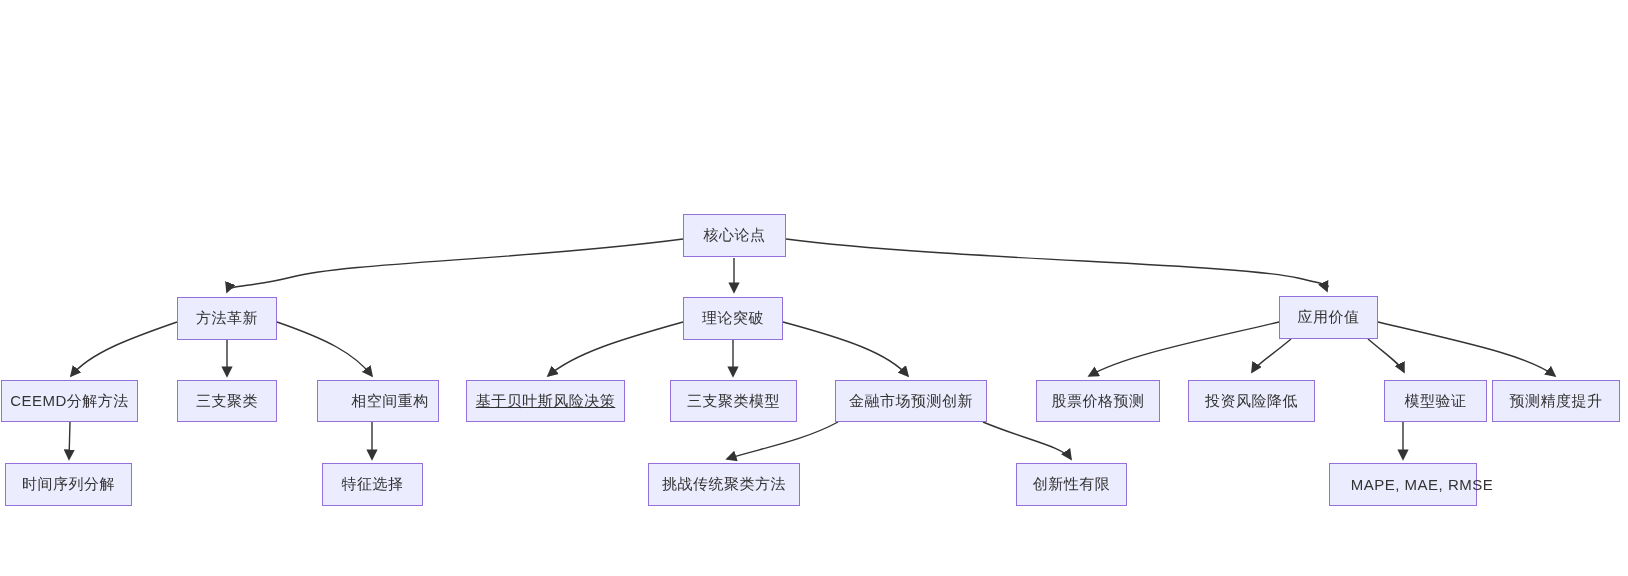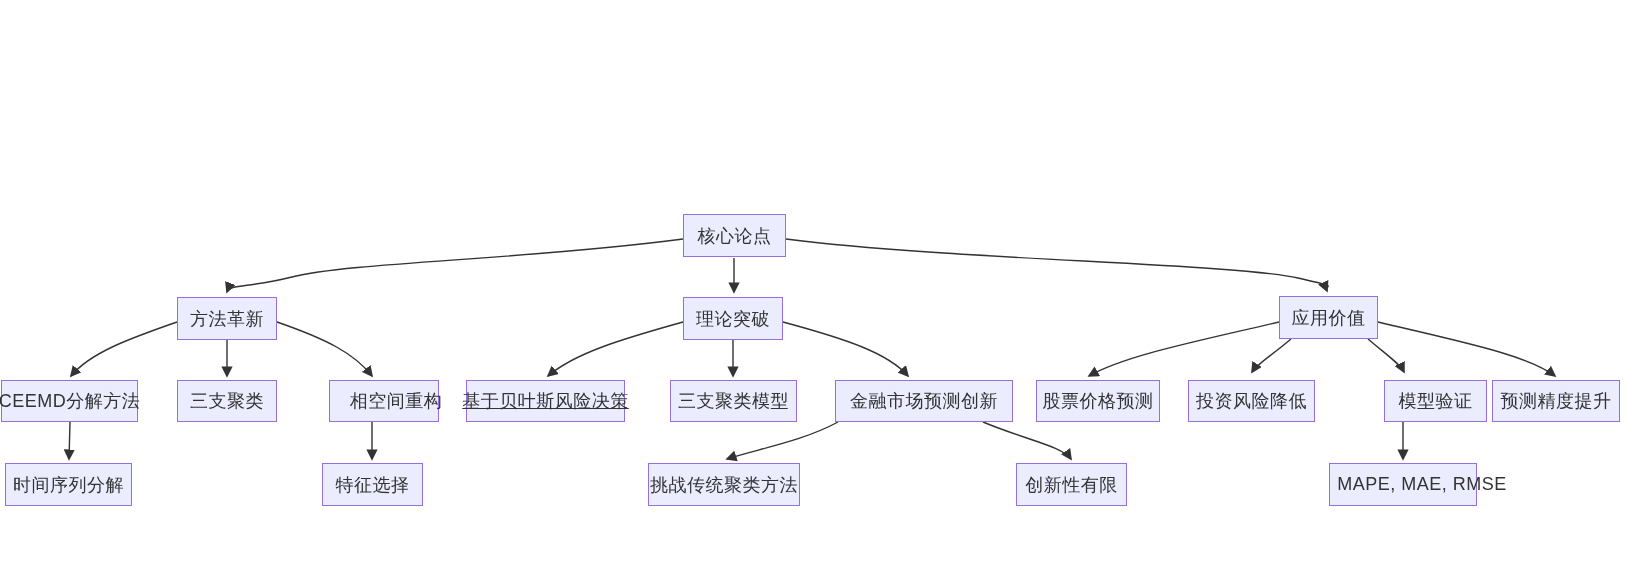--- a/index.html
+++ b/index.html
@@ -5,36 +5,36 @@
   html,body{margin:0;padding:0;}
   body{
     width:1628px;height:576px;position:relative;background:#ffffff;overflow:hidden;
     font-family:"Liberation Sans","DejaVu Sans",sans-serif;
   }
   #edge-layer{position:absolute;left:0;top:0;width:1628px;height:576px;}
   .node{
     position:absolute;box-sizing:border-box;
     background:#ECECFF;border:1px solid #9370DB;
     display:flex;align-items:center;justify-content:center;
-    font-size:18px;color:#333333;white-space:nowrap;
+    font-size:15px;color:#333333;white-space:nowrap;
     letter-spacing:0.5px;
   }
   
   .pos-core{left:683px;top:214px;width:103px;height:43px;}
   
   .pos-method{left:177px;top:297px;width:100px;height:43px;}
   .pos-theory{left:683px;top:297px;width:100px;height:43px;}
   .pos-value{left:1279px;top:296px;width:99px;height:43px;}
   
   .pos-ceemd{left:1px;top:380px;width:137px;height:42px;}
   .pos-threeway{left:177px;top:380px;width:100px;height:42px;}
-  .pos-phase{left:329px;top:380px;width:110px;height:42px;padding-left:24px;}
+  .pos-phase{left:317px;top:380px;width:122px;height:42px;padding-left:24px;}
   .pos-bayes{left:466px;top:380px;width:159px;height:42px;text-decoration:underline;}
   .pos-threemodel{left:670px;top:380px;width:127px;height:42px;}
-  .pos-finance{left:835px;top:380px;width:178px;height:42px;}
+  .pos-finance{left:835px;top:380px;width:152px;height:42px;}
   .pos-stock{left:1024px;top:380px;width:124px;height:42px;margin-left:12px;}
   .pos-invest{left:1188px;top:380px;width:127px;height:42px;}
   .pos-validate{left:1352px;top:380px;width:103px;height:42px;margin-left:32px;}
   .pos-precision{left:1492px;top:380px;width:128px;height:42px;}
   
   .pos-tsdecomp{left:5px;top:463px;width:127px;height:43px;}
   .pos-feature{left:322px;top:463px;width:101px;height:43px;}
   .pos-challenge{left:648px;top:463px;width:152px;height:43px;}
   .pos-limited{left:1016px;top:463px;width:111px;height:43px;}
   .pos-metrics{left:1329px;top:463px;width:148px;height:43px;padding-left:38px;}

